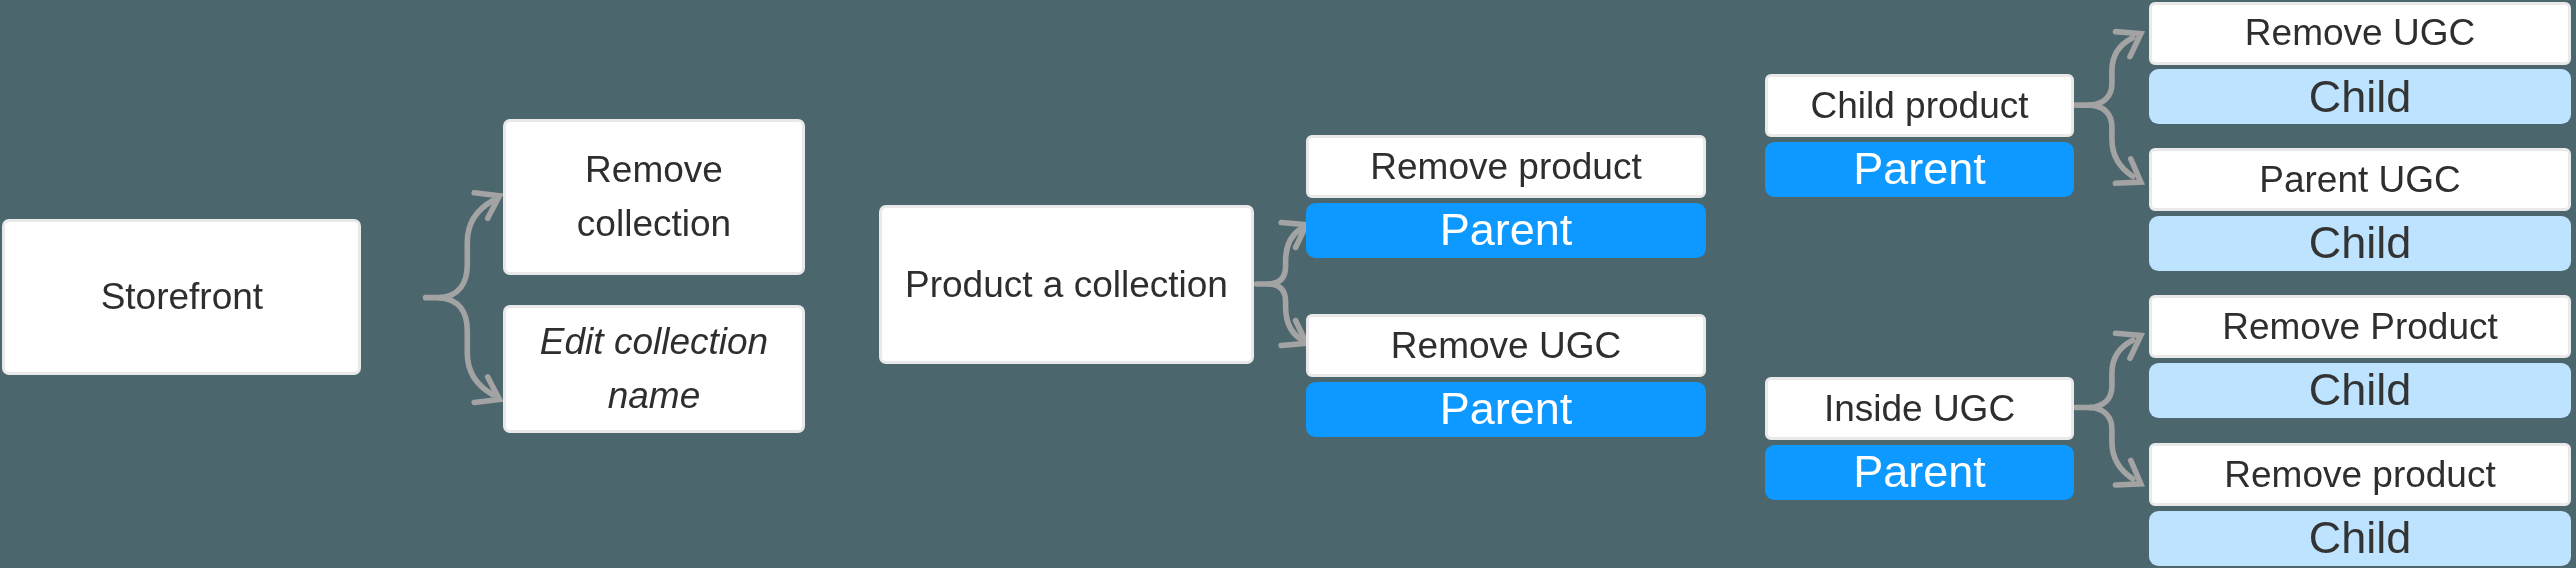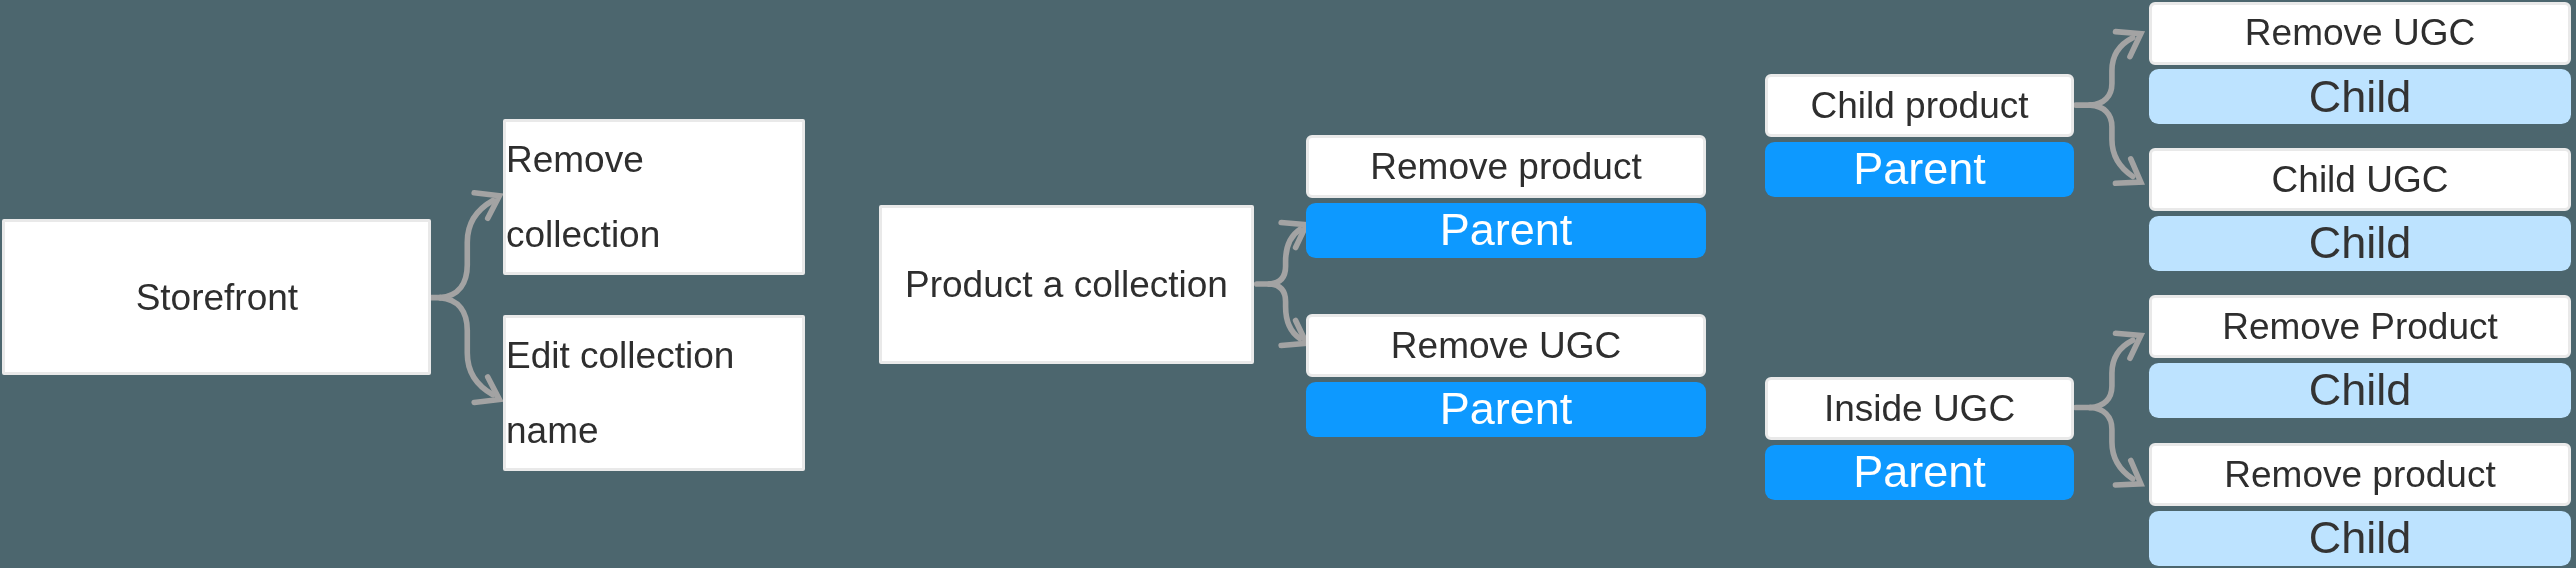--- a/index.html
+++ b/index.html
@@ -18,23 +18,23 @@
     width:2576px;height:568px;position:relative;overflow:hidden;
     background:var(--background);
     font-family:"Liberation Sans", sans-serif;
   }
   .connector-layer{position:absolute;left:0;top:0;width:2576px;height:568px;}
   .connector-layer path{stroke:var(--connector);stroke-width:7;fill:none;stroke-linecap:round;stroke-linejoin:miter;}
   .node-big{
     position:absolute;box-sizing:border-box;
     background:var(--node_fill);
     border:3.2px solid var(--node_border);
-    border-radius:2px;
-    display:flex;align-items:center;justify-content:center;
-    color:var(--node_text);font-size:37px;line-height:75px;
+    border-radius:7px;
+    display:flex;align-items:center;justify-content:center;text-align:center;
+    color:var(--node_text);font-size:37px;line-height:54px;
   }
   .node-group{position:absolute;display:flex;flex-direction:column;gap:4.8px;}
   .title-box{
     box-sizing:border-box;height:63px;
     background:var(--node_fill);
     border:3.2px solid var(--node_border);
     border-radius:6px;
     display:flex;align-items:center;justify-content:center;text-align:center;
     color:var(--node_text);font-size:37px;
   }
@@ -73,29 +73,29 @@
   </g>
   <g>
     <path d="M 2587 508 L 2605 508"></path>
     <path d="M 2605 508 C 2622 507 2632 497 2632 481 L 2632 465 C 2632 443 2644 431 2658 424"></path>
     <path d="M 2605 508 C 2622 509 2632 519 2632 535 L 2632 551 C 2632 575 2646 589 2658 597"></path>
     <path d="M -26 -18 L 0 0 L -26 18" transform="translate(2668,418) rotate(-30)"></path>
     <path d="M -26 -18 L 0 0 L -26 18" transform="translate(2668,603) rotate(32)"></path>
   </g>
 </svg>
 
-<div class="node-big" style="left:2.4px;top:219px;width:429px;height:156px;">
+<div class="node-big" style="left:2.4px;top:219px;width:359px;height:156px;">
   <span>Storefront</span>
 </div>
 
 <div class="node-big" style="left:503px;top:119px;width:302px;height:156px;">
   <span>Remove collection</span>
 </div>
 
-<div class="node-big" style="left:503px;top:315px;width:302px;height:156px;">
+<div class="node-big" style="left:503px;top:305px;width:302px;height:128px;font-style:italic;">
   <span>Edit collection name</span>
 </div>
 
 <div class="node-big" style="left:879px;top:205px;width:375px;height:159px;">
   <span>Product a collection</span>
 </div>
 
 <div class="node-group" style="left:1306px;top:135px;width:400px;">
   <div class="title-box">
     <span>Remove product</span>
@@ -136,21 +136,21 @@
   <div class="title-box">
     <span>Remove UGC</span>
   </div>
   <div class="badge child">
     <span>Child</span>
   </div>
 </div>
 
 <div class="node-group" style="left:2149px;top:148px;width:422px;">
   <div class="title-box">
-    <span>Child UGC</span>
+    <span>Parent UGC</span>
   </div>
   <div class="badge child">
     <span>Child</span>
   </div>
 </div>
 
 <div class="node-group" style="left:2149px;top:295px;width:422px;">
   <div class="title-box">
     <span>Remove Product</span>
   </div>

